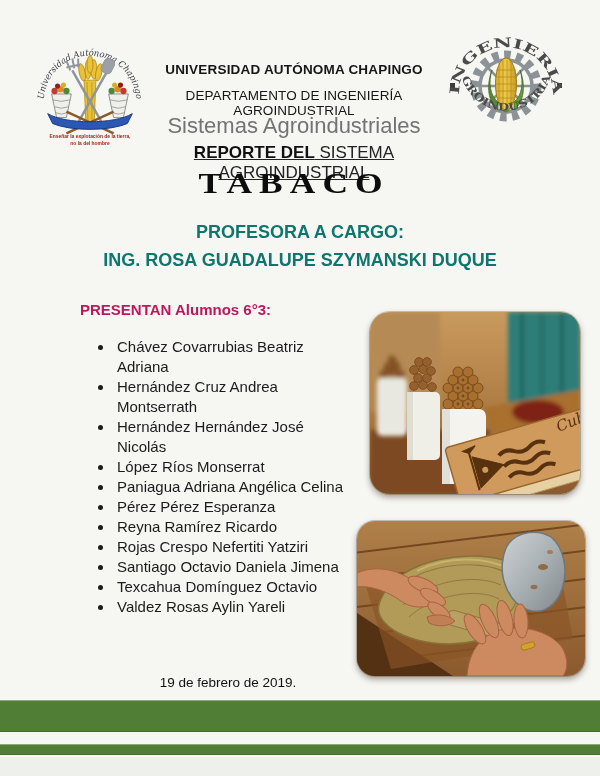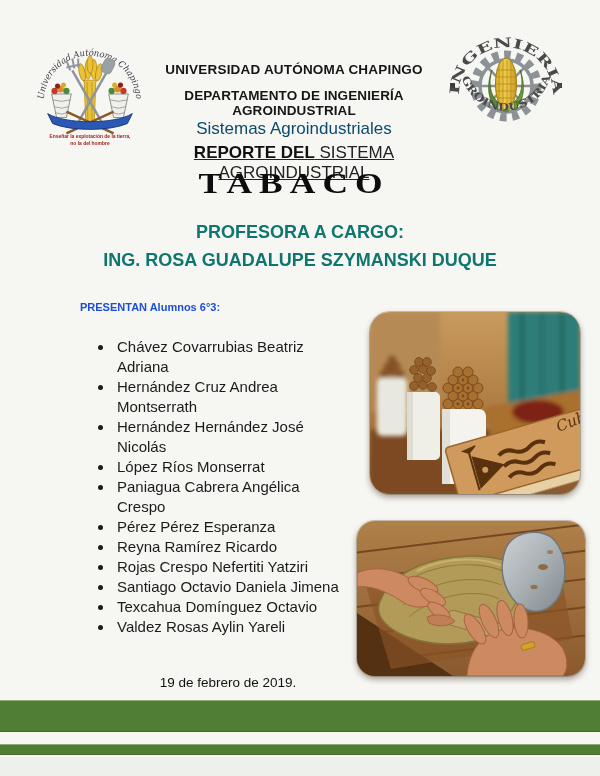--- a/index.html
+++ b/index.html
@@ -6,34 +6,34 @@
   body{
     width:600px;height:776px;position:relative;overflow:hidden;
     background:#f6f6f3;
     font-family:"Liberation Sans", sans-serif;
     color:#161616;
   }
   .abs{position:absolute;}
   
   .hdr-center{left:133px;width:322px;text-align:center;}
   .u-line   {top:62px;  font-size:13.5px;font-weight:bold;letter-spacing:.2px;}
-  .d-line   {top:88px;  font-size:13.5px;font-weight:bold;letter-spacing:.1px;}
-  .s-line   {top:119px; font-size:17px;color:#0c4a6e;}
+  .d-line   {top:88px;  font-size:13.5px;font-weight:normal;letter-spacing:.1px;}
+  .s-line   {top:113px; font-size:22px;color:#737373;}
   .r-line   {top:143px; font-size:17px;color:#222;text-decoration:underline;}
   .r-line .b{font-weight:bold;color:#111;}
   .title-line{top:166px;font-family:Liberation Serif, serif;}
   .title-line .t{
     display:inline-block;font-size:30px;font-weight:900;letter-spacing:6px;
     transform:scaleX(1.18);transform-origin:center;color:#0d0d0d;
   }
   
   .prof{left:0;width:600px;top:218px;text-align:center;
         font-size:18px;font-weight:bold;line-height:28px;color:#0f766e;}
   
-  .presentan{left:80px;top:301px;font-size:11px;font-weight:bold;color:#1d4ed8;}
+  .presentan{left:80px;top:301px;font-size:15px;font-weight:bold;color:#be185d;}
   ul.students{left:97px;top:337px;width:232px;margin:0;padding:0 0 0 17px;
               font-size:15px;line-height:20px;color:#1b1b1b;}
   ul.students li{margin:0;padding-left:3px;}
   
   .date-line{left:78px;width:300px;top:675px;text-align:center;
              font-size:13.5px;font-weight:normal;color:#111;}
   
   .photo{border-radius:20px;overflow:hidden;
          box-shadow:0 3px 6px rgba(50,30,10,.45), 0 0 0 1px rgba(80,50,20,.25);}
   .photo svg{display:block;}
@@ -175,21 +175,21 @@
     <div>PROFESORA A CARGO:</div>
     <div>ING. ROSA GUADALUPE SZYMANSKI DUQUE</div>
   </div>
 
   <div class="abs presentan">PRESENTAN Alumnos 6°3:</div>
   <ul class="abs students">
     <li>Chávez Covarrubias Beatriz Adriana</li>
     <li>Hernández Cruz Andrea Montserrath</li>
     <li>Hernández Hernández José Nicolás</li>
     <li>López Ríos Monserrat</li>
-    <li>Paniagua Cabrera Angélica Crespo</li>
+    <li>Paniagua Adriana Angélica Celina</li>
     <li>Pérez Pérez Esperanza</li>
     <li>Reyna Ramírez Ricardo</li>
     <li>Rojas Crespo Nefertiti Yatziri</li>
     <li>Santiago Octavio Daniela Jimena</li>
     <li>Texcahua Domínguez Octavio</li>
     <li>Valdez Rosas Aylin Yareli</li>
   </ul>
 
   <div class="abs photo photo1">
     <svg viewBox="0 0 210 182" width="210" height="182">

